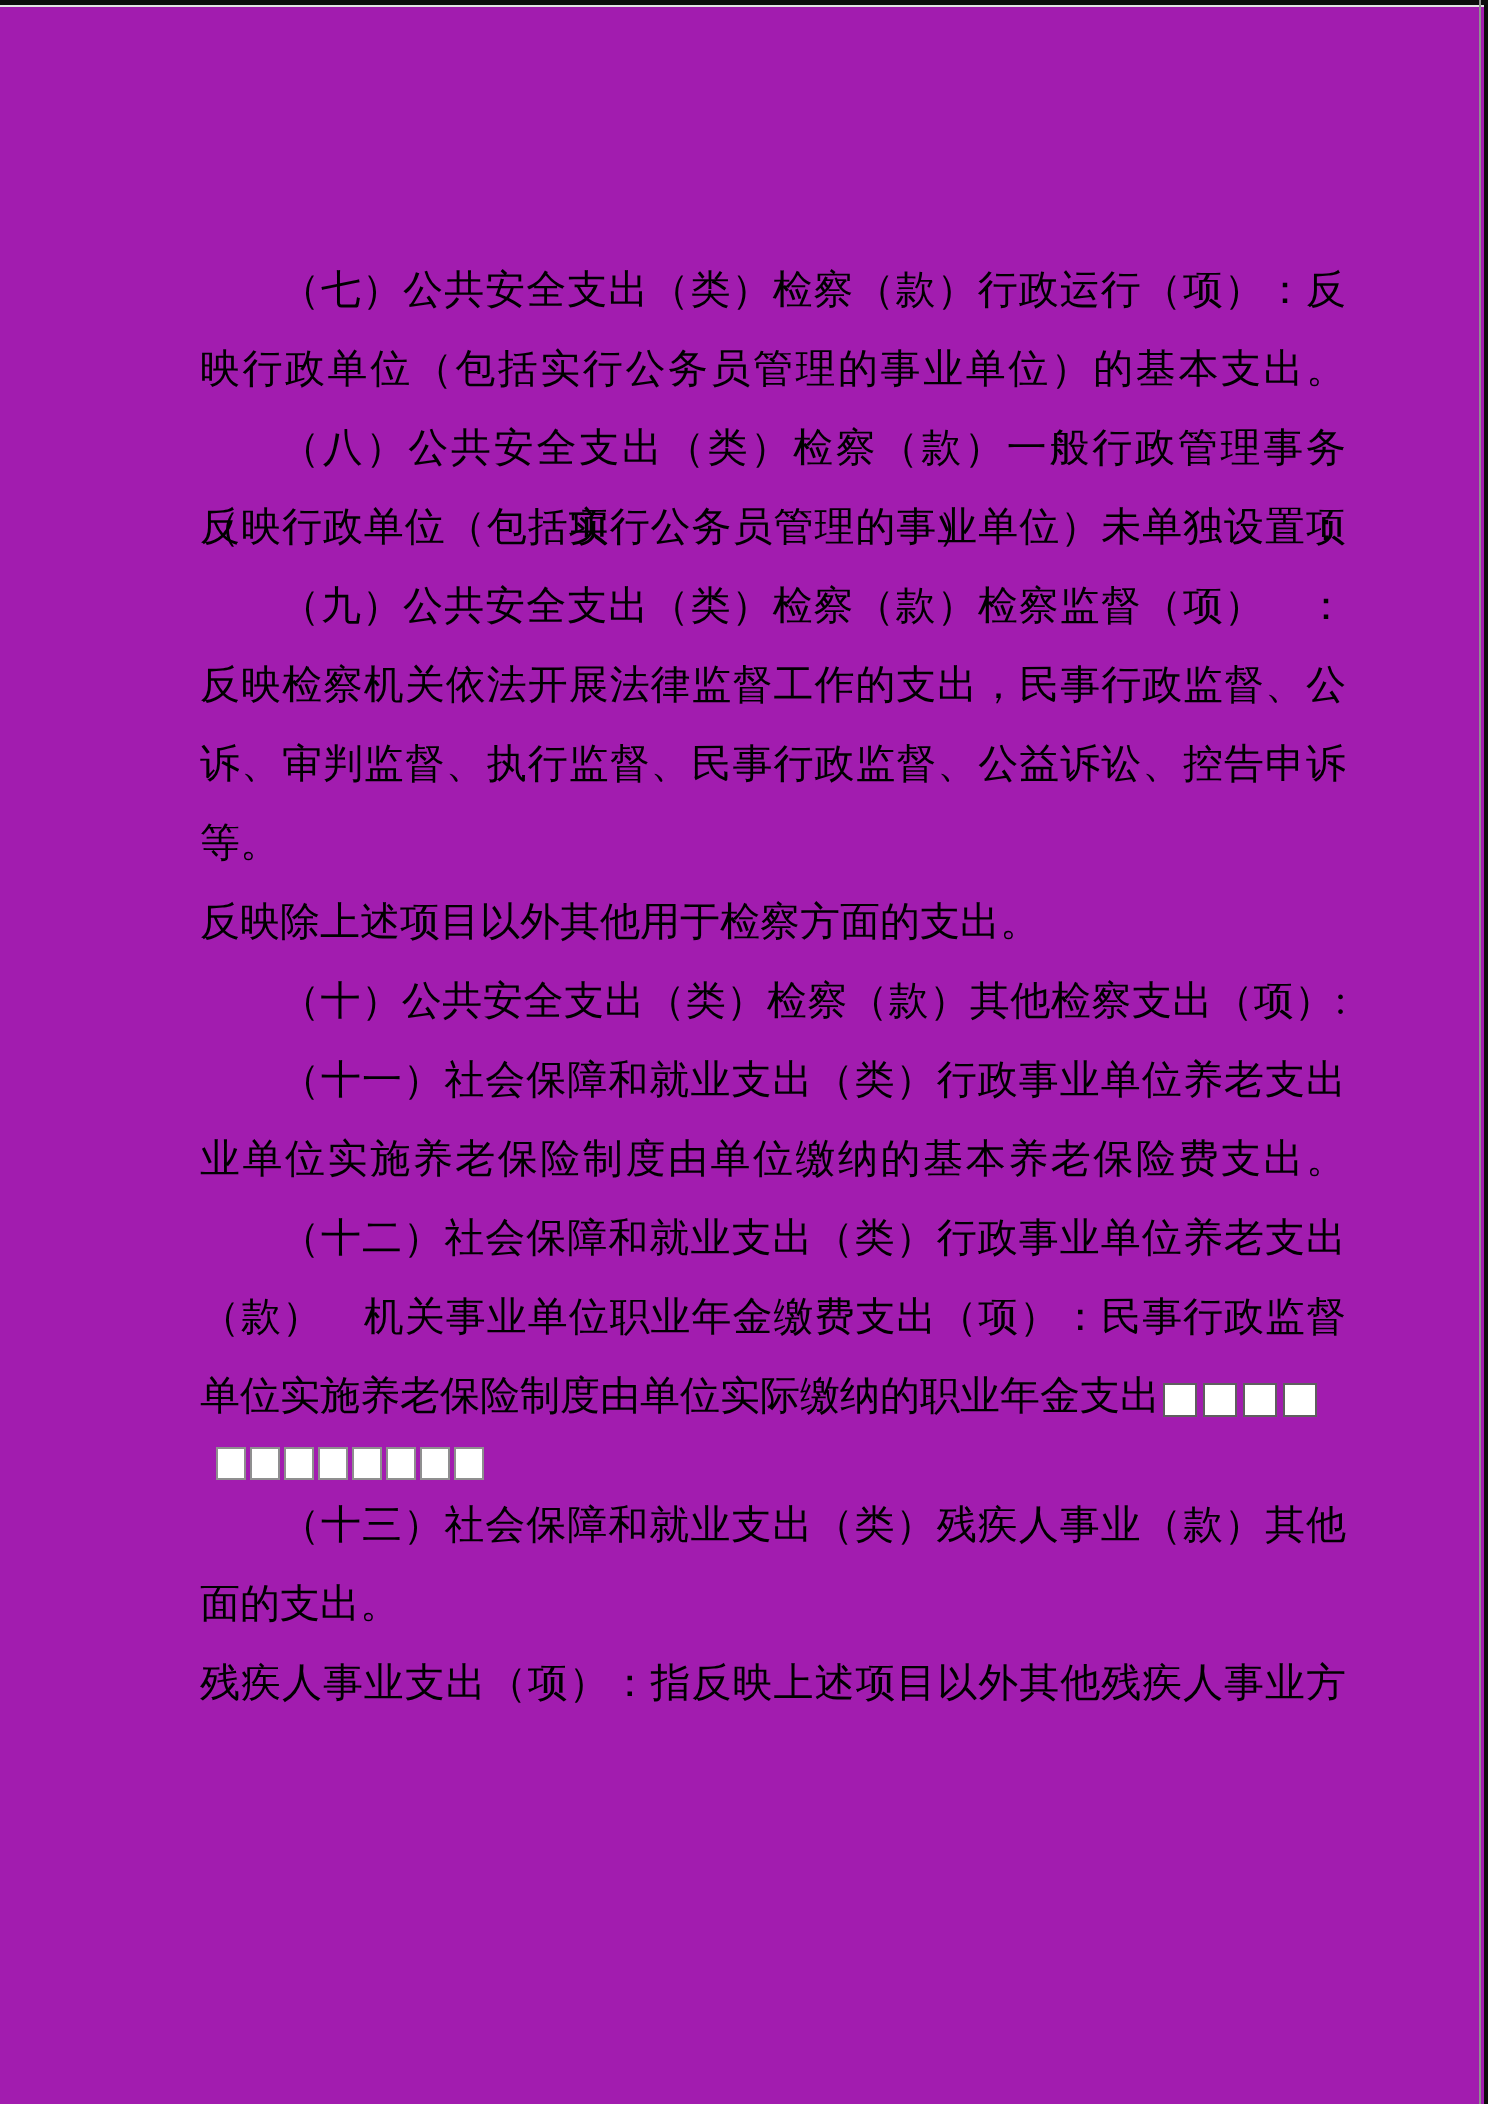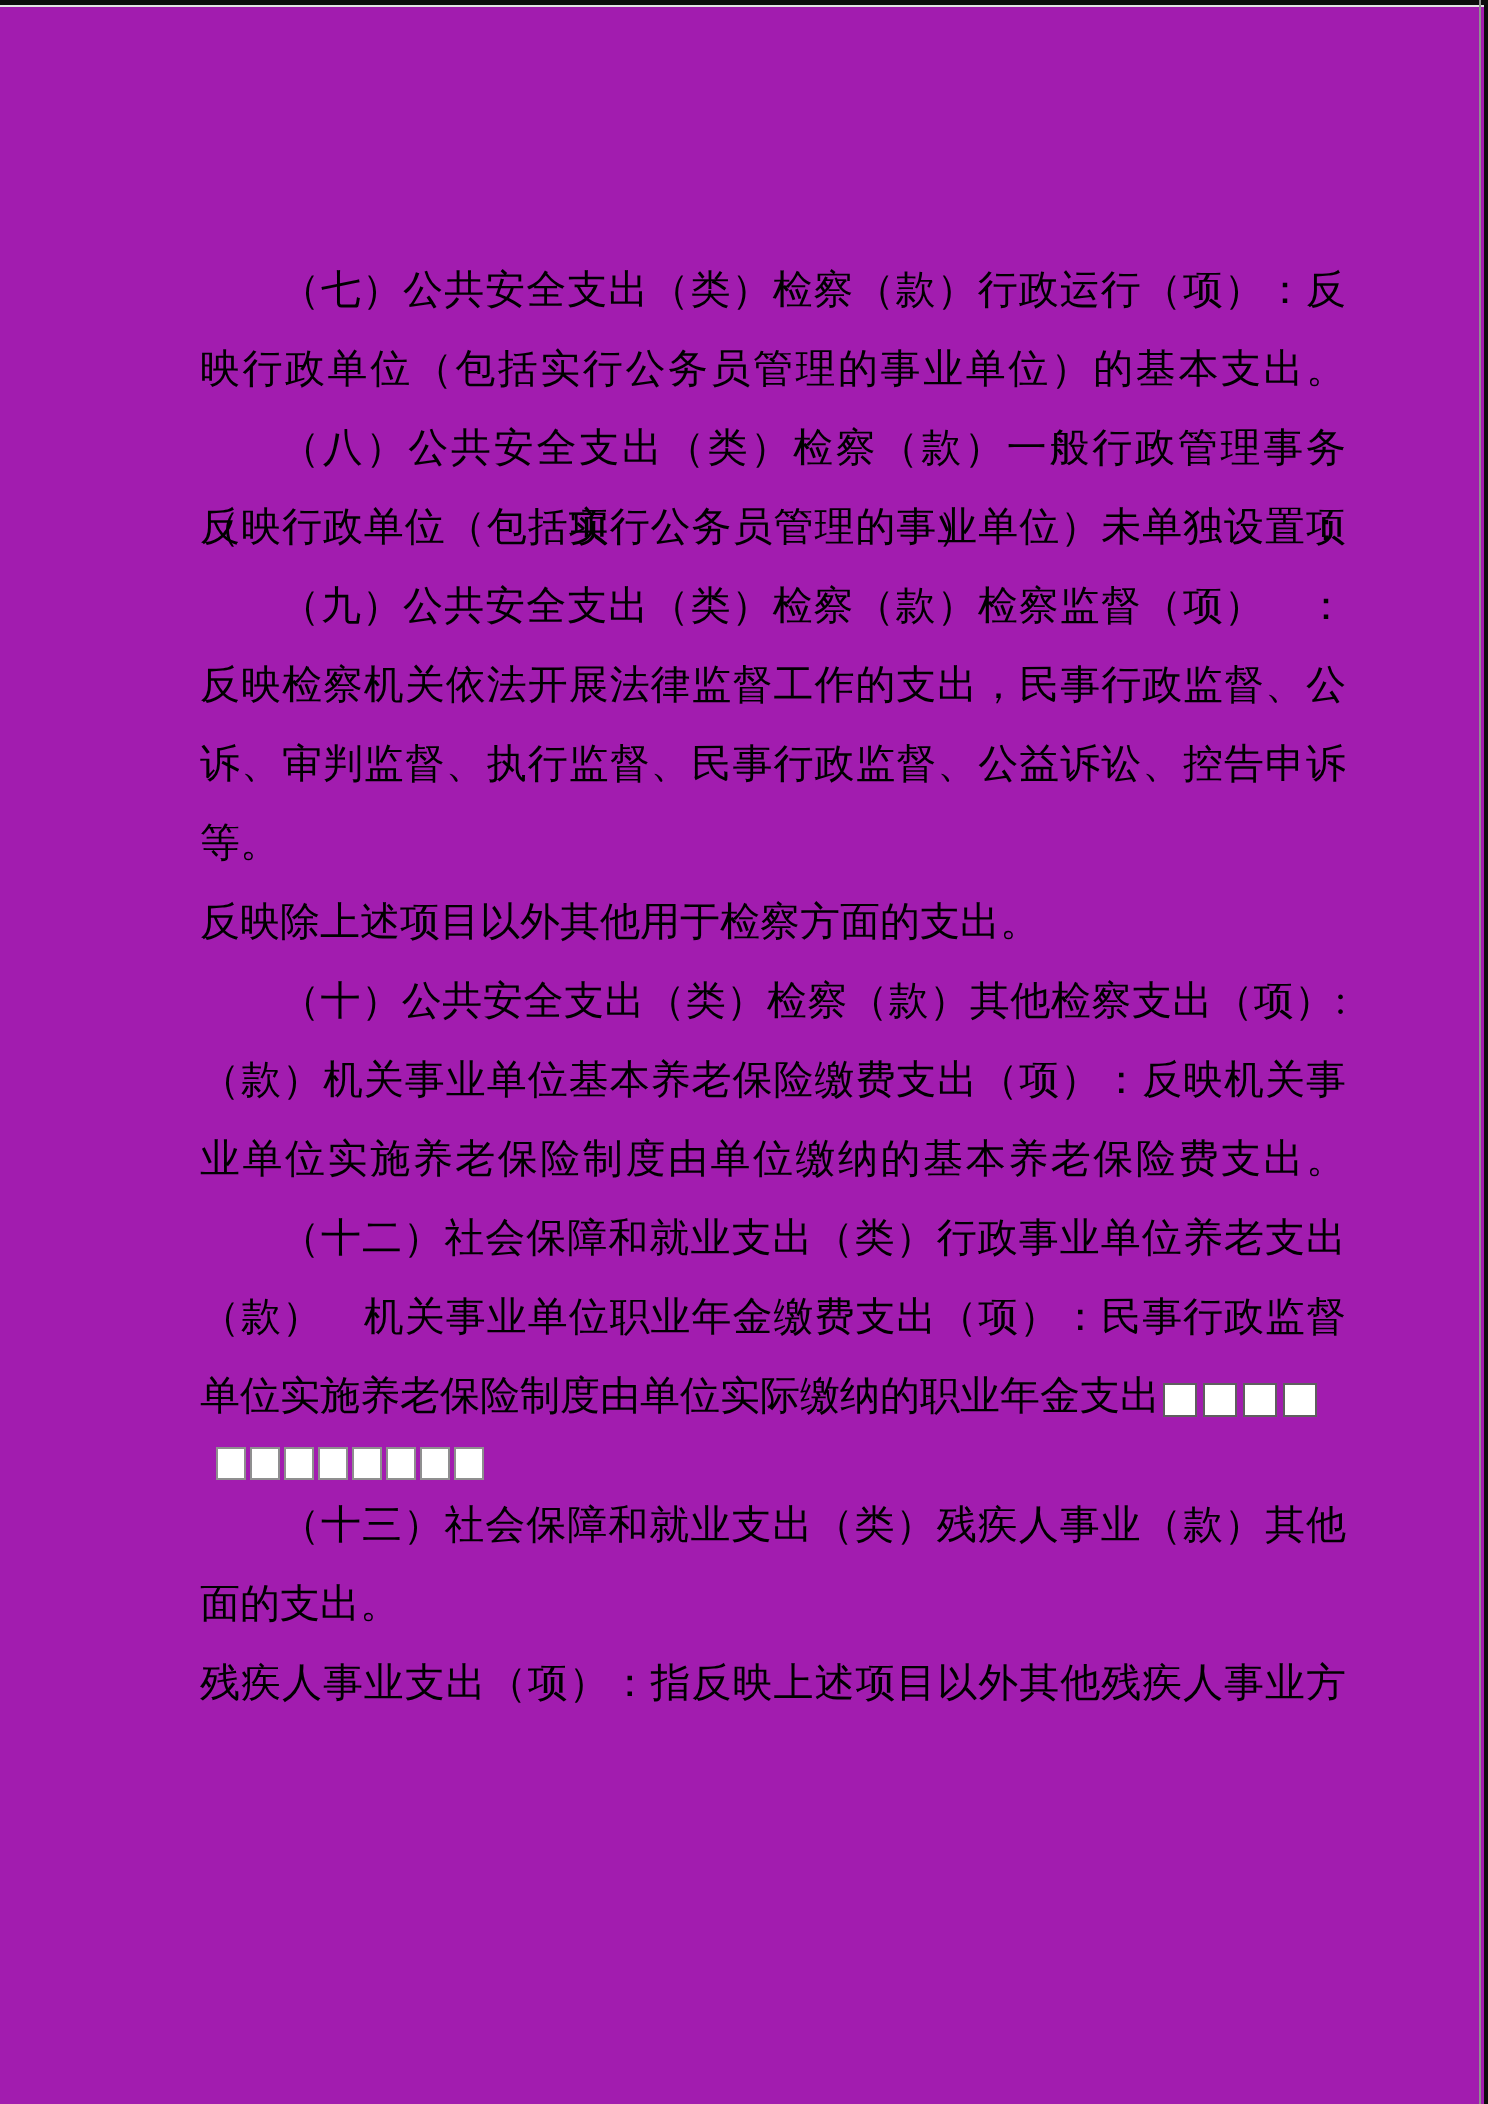--- a/index.html
+++ b/index.html
@@ -100,21 +100,21 @@
       <div class="line justify indent"><span>（七）公共安全支出（类）检察（款）行政运行（项）：反</span></div>
       <div class="line justify"><span>映行政单位（包括实行公务员管理的事业单位）的基本支出。</span></div>
       <div class="line justify indent"><span>（八）公共安全支出（类）检察（款）一般行政管理事务（项）：</span></div>
       <div class="line justify"><span>反映行政单位（包括实行公务员管理的事业单位）未单独设置项</span></div>
       <div class="line justify indent"><span>（九）公共安全支出（类）检察（款）检察监督（项）　：</span></div>
       <div class="line justify"><span>反映检察机关依法开展法律监督工作的支出，民事行政监督、公</span></div>
       <div class="line justify"><span>诉、审判监督、执行监督、民事行政监督、公益诉讼、控告申诉</span></div>
       <div class="line"><span>等。</span></div>
       <div class="line"><span>反映除上述项目以外其他用于检察方面的支出。</span></div>
       <div class="line justify indent"><span>（十）公共安全支出（类）检察（款）其他检察支出（项）:</span></div>
-      <div class="line justify"><span>（款）机关事业单位基本养老保险缴费支出（项）：反映机关事</span></div>
+      <div class="line justify indent"><span>（十一）社会保障和就业支出（类）行政事业单位养老支出</span></div>
       <div class="line justify"><span>业单位实施养老保险制度由单位缴纳的基本养老保险费支出。</span></div>
       <div class="line justify indent"><span>（十二）社会保障和就业支出（类）行政事业单位养老支出</span></div>
       <div class="line justify"><span>（款）　机关事业单位职业年金缴费支出（项）：民事行政监督</span></div>
       <div class="line"><span>单位实施养老保险制度由单位实际缴纳的职业年金支出</span><span class="ph-box"></span><span class="ph-box"></span><span class="ph-box"></span><span class="ph-box"></span></div>
       <div class="line small"><span class="ph-box small-box"></span><span class="ph-box small-box"></span><span class="ph-box small-box"></span><span class="ph-box small-box"></span><span class="ph-box small-box"></span><span class="ph-box small-box"></span><span class="ph-box small-box"></span><span class="ph-box small-box"></span></div>
       <div class="line justify indent"><span>（十三）社会保障和就业支出（类）残疾人事业（款）其他</span></div>
       <div class="line"><span>面的支出。</span></div>
       <div class="line justify"><span>残疾人事业支出（项）：指反映上述项目以外其他残疾人事业方</span></div>
     </div>
   <div class="right-line"></div>

